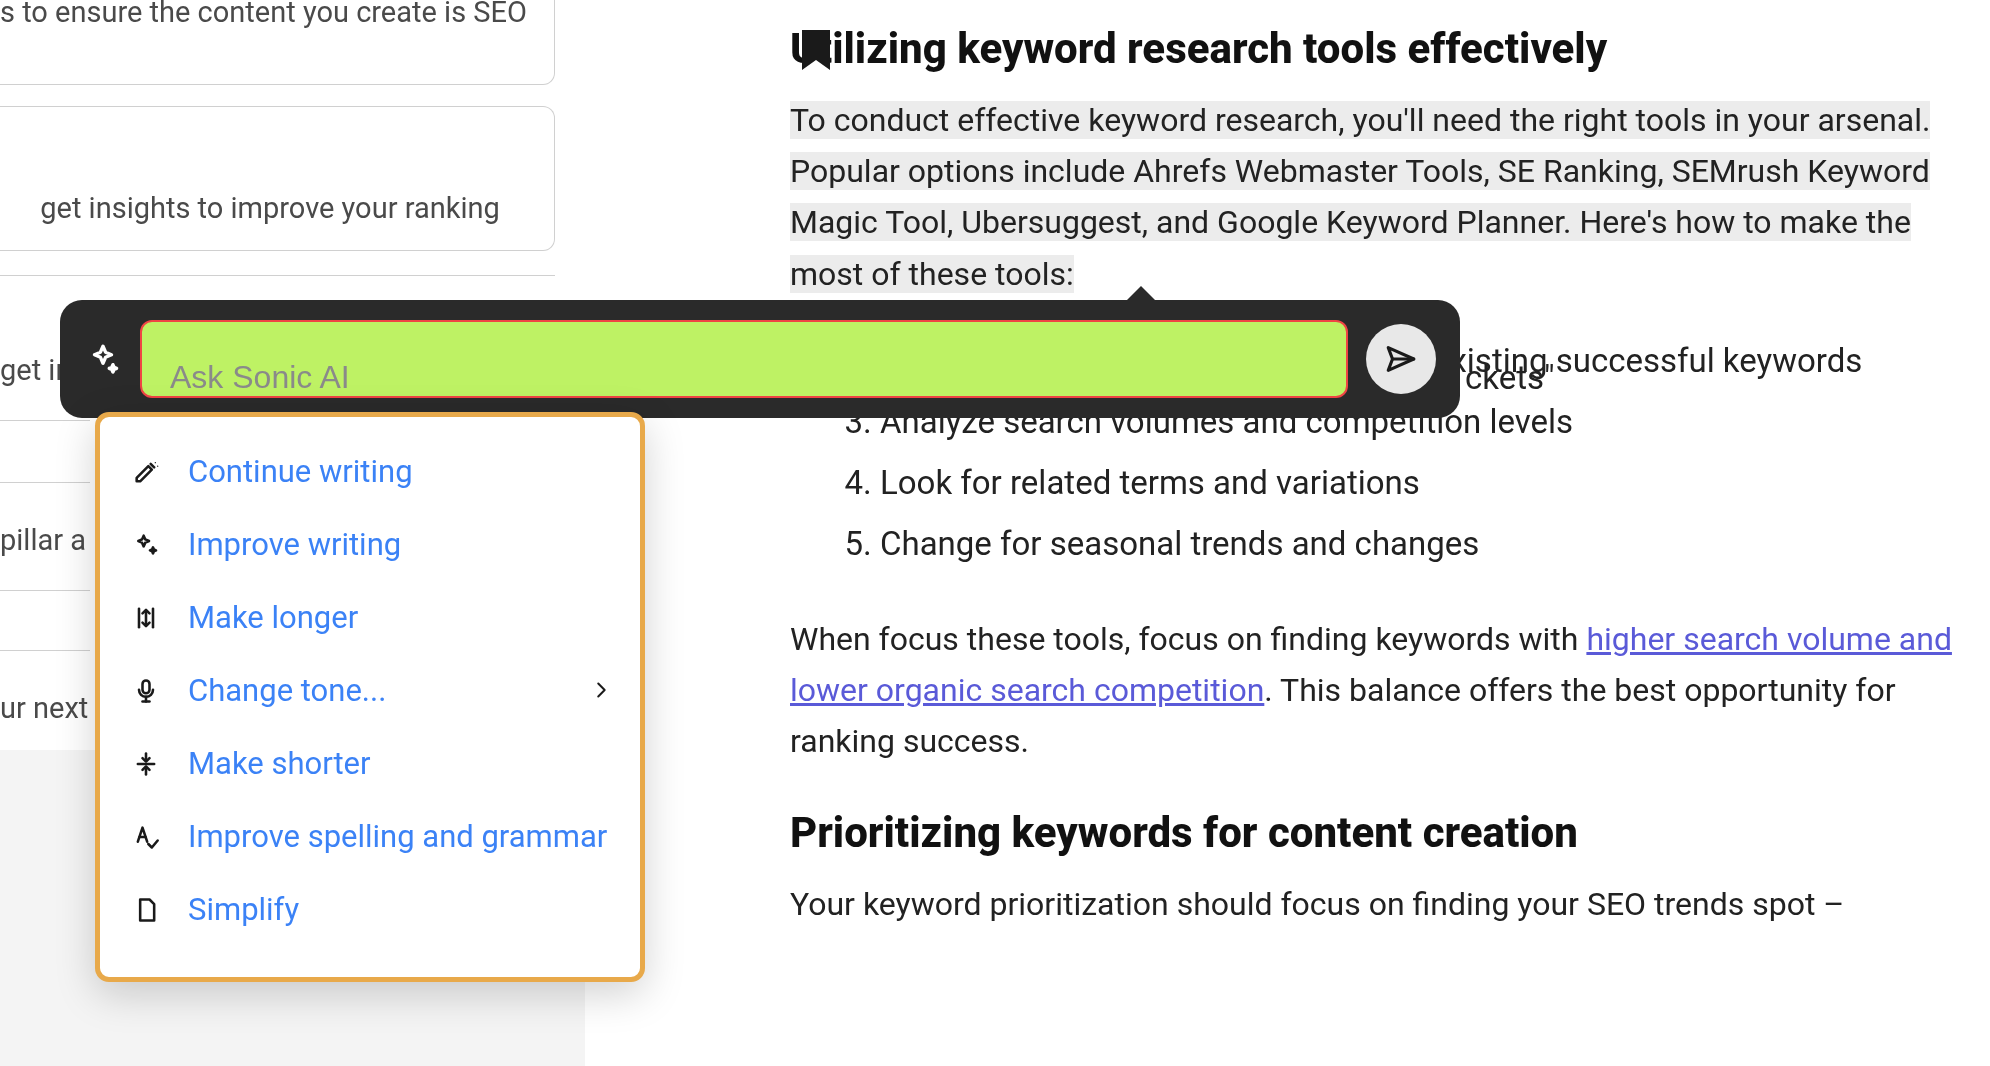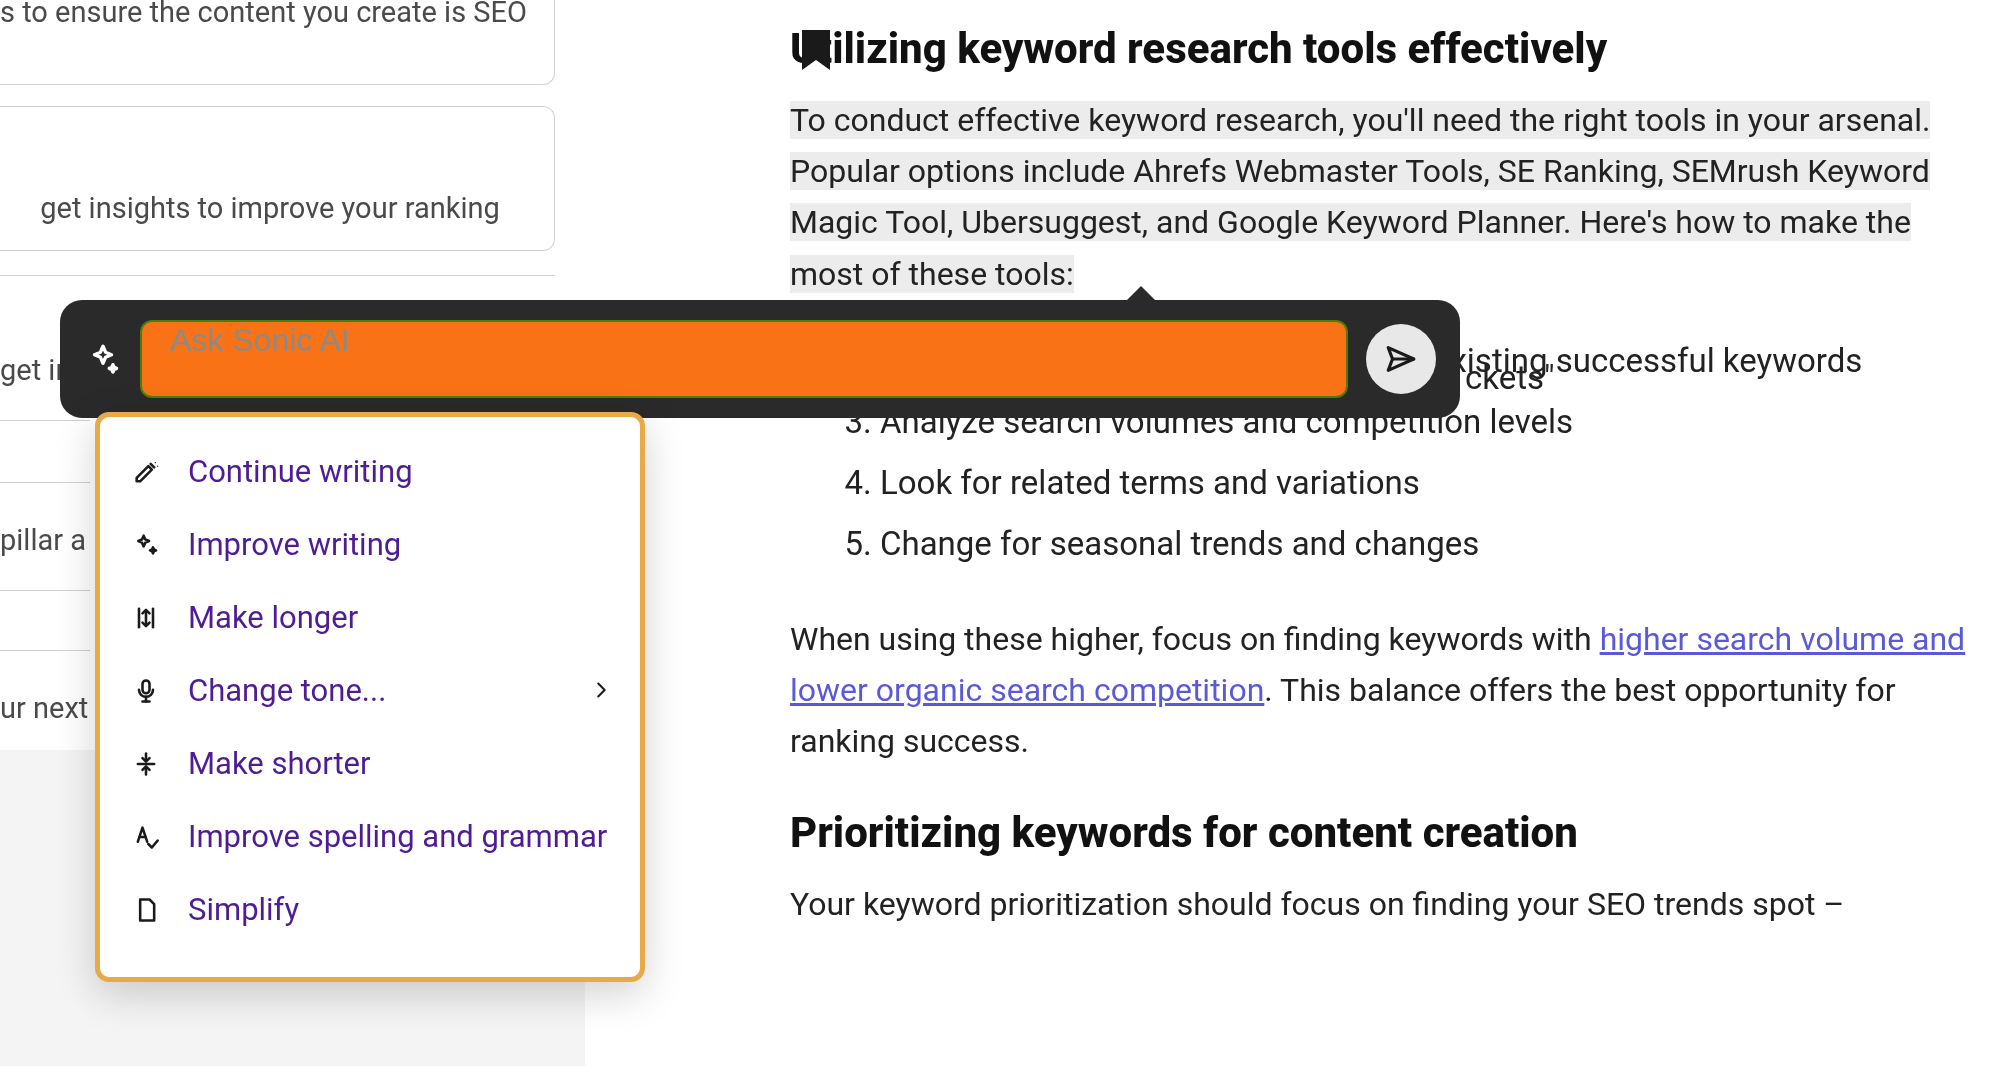--- a/index.html
+++ b/index.html
@@ -101,26 +101,26 @@
     border-left: 16px solid transparent;
     border-right: 16px solid transparent;
     border-bottom: 16px solid #2a2a2a;
   }
   .ai-bar .sparkle {
     width: 38px; height: 38px; flex: none;
     display: flex; align-items: center; justify-content: center;
   }
   .ai-input-wrap {
     flex: 1;
-    background: #f97316;
-    border: 2px solid #4d7c0f;
+    background: #bef264;
+    border: 2px solid #ef4444;
     border-radius: 12px;
     height: 78px;
     display: flex;
-    align-items: flex-start;
+    align-items: flex-end;
     padding: 0 28px;
   }
   .ai-input {
     flex: 1;
     border: none;
     font-size: 32px;
     color: #222;
     background: transparent;
     outline: none;
   }
@@ -149,21 +149,21 @@
     z-index: 30;
     overflow: hidden;
     height: 570px;
   }
   .ai-menu-item {
     display: flex;
     align-items: center;
     gap: 26px;
     padding: 18px 30px;
     font-size: 31px;
-    color: #4c1d95;
+    color: #3b82f6;
     cursor: pointer;
     position: relative;
   }
   .ai-menu-item .mi-icon {
     width: 32px; height: 32px; flex: none;
     display: flex; align-items: center; justify-content: center;
   }
   .ai-menu-item .chev {
     position: absolute;
     right: 28px;
@@ -223,21 +223,21 @@
   <p><span class="highlight">To conduct effective keyword research, you'll need the right tools in your arsenal. Popular options include Ahrefs Webmaster Tools, SE Ranking, SEMrush Keyword Magic Tool, Ubersuggest, and Google Keyword Planner. Here's how to make the most of these tools:</span></p>
 
   <ol start="2">
     <li>Use website analytics data to identify existing successful keywords</li>
     <li>Analyze search volumes and competition levels</li>
     <li>Look for related terms and variations</li>
     <li>Change for seasonal trends and changes</li>
   </ol>
 
   <p>
-    <span>When using these higher, focus on finding keywords with </span><a href="#">higher search volume and lower organic search competition</a><span>. This balance offers the best opportunity for ranking success.</span>
+    <span>When focus these tools, focus on finding keywords with </span><a href="#">higher search volume and lower organic search competition</a><span>. This balance offers the best opportunity for ranking success.</span>
   </p>
 
   <h2>Prioritizing keywords for content creation</h2>
   <p>Your keyword prioritization should focus on finding your SEO trends spot –</p>
 </div>
 
 <div class="peek">ckets"</div>
 
 <div class="ai-bar">
   <span class="sparkle">

